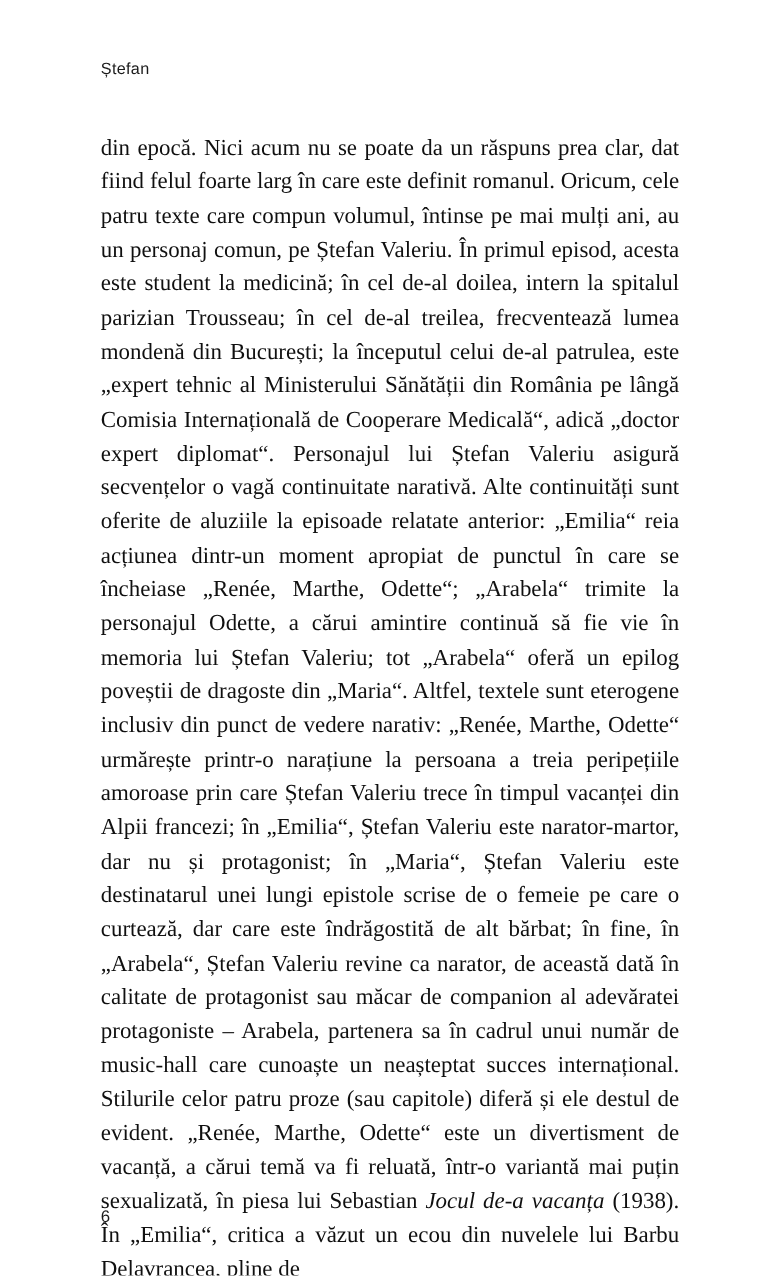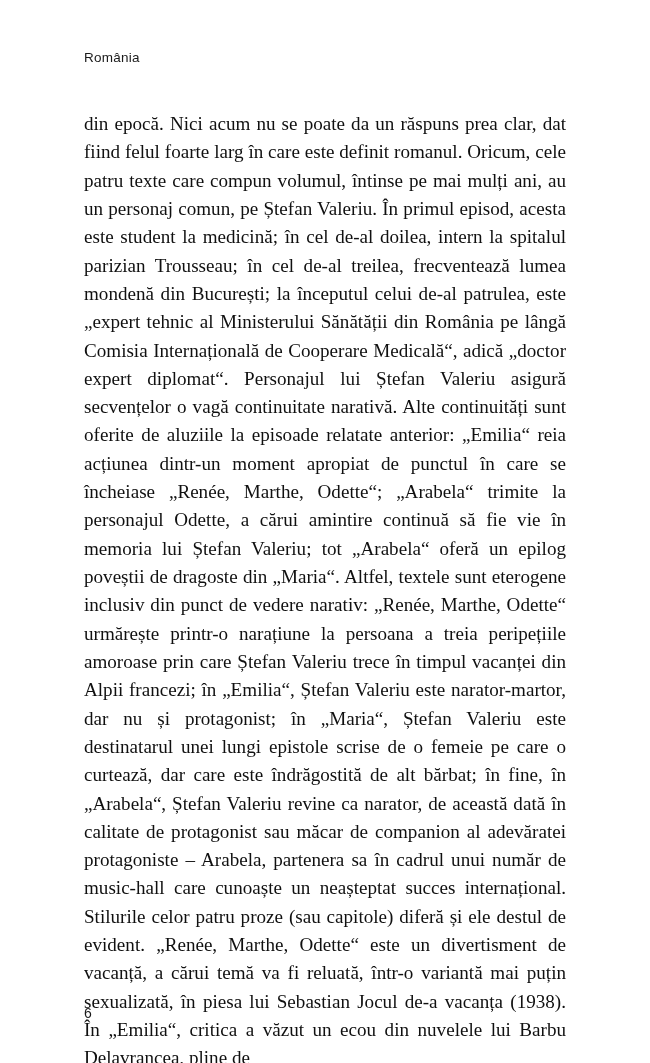--- a/index.html
+++ b/index.html
@@ -58,39 +58,40 @@
     margin: 0;
     text-align: justify;
   }
 
   
   .body-block .para-cont {
     text-align-last: left;
   }
 
   .title-italic {
+    font-style: italic;
   }
 
   
   .folio {
     position: absolute;
     left: 84px;
     top: 1004px;
     font-family: "Liberation Sans", "DejaVu Sans", sans-serif;
     font-size: 14px;
     line-height: 18px;
     color: #1a1a1a;
   }
 </style>
 </head>
 <body>
 
 <div class="page">
 
-  <div class="running-head">România</div>
+  <div class="running-head">Ștefan</div>
 
   <div class="body-block">
     <p class="para-cont"><span>din epocă. Nici acum nu se poate da un răspuns prea clar, dat fiind felul foarte larg în care este definit romanul. Oricum, cele patru texte care compun volumul, întinse pe mai mulți ani, au un personaj comun, pe Ștefan Valeriu. În primul episod, acesta este student la medicină; în cel de-al doilea, intern la spitalul parizian Trousseau; în cel de-al treilea, frecventează lumea mondenă din București; la începutul celui de-al patrulea, este „expert tehnic al Ministerului Sănătății din România pe lângă Comisia Internațională de Cooperare Medicală“, adică „doctor expert diplomat“. Personajul lui Ștefan Valeriu asigură secvențelor o vagă continuitate narativă. Alte continuități sunt oferite de aluziile la episoade relatate anterior: „Emilia“ reia acțiunea dintr-un moment apropiat de punctul în care se încheiase „Renée, Marthe, Odette“; „Arabela“ trimite la personajul Odette, a cărui amintire continuă să fie vie în memoria lui Ștefan Valeriu; tot „Arabela“ oferă un epilog poveștii de dragoste din „Maria“. Altfel, textele sunt eterogene inclusiv din punct de vedere narativ: „Renée, Marthe, Odette“ urmărește printr-o narațiune la persoana a treia peripețiile amoroase prin care Ștefan Valeriu trece în timpul vacanței din Alpii francezi; în „Emilia“, Ștefan Valeriu este narator-martor, dar nu și protagonist; în „Maria“, Ștefan Valeriu este destinatarul unei lungi epistole scrise de o femeie pe care o curtează, dar care este îndrăgostită de alt bărbat; în fine, în „Arabela“, Ștefan Valeriu revine ca narator, de această dată în calitate de protagonist sau măcar de companion al adevăratei protagoniste – Arabela, partenera sa în cadrul unui număr de music-hall care cunoaște un neașteptat succes internațional. Stilurile celor patru proze (sau capitole) diferă și ele destul de evident. „Renée, Marthe, Odette“ este un divertisment de vacanță, a cărui temă va fi reluată, într-o variantă mai puțin sexualizată, în piesa lui Sebastian </span><span class="title-italic">Jocul de-a vacanța</span><span> (1938). În „Emilia“, critica a văzut un ecou din nuvelele lui Barbu Delavrancea, pline de</span></p>
   </div>
 
   <div class="folio">6</div>
 
 </div>
 
 </body></html>

